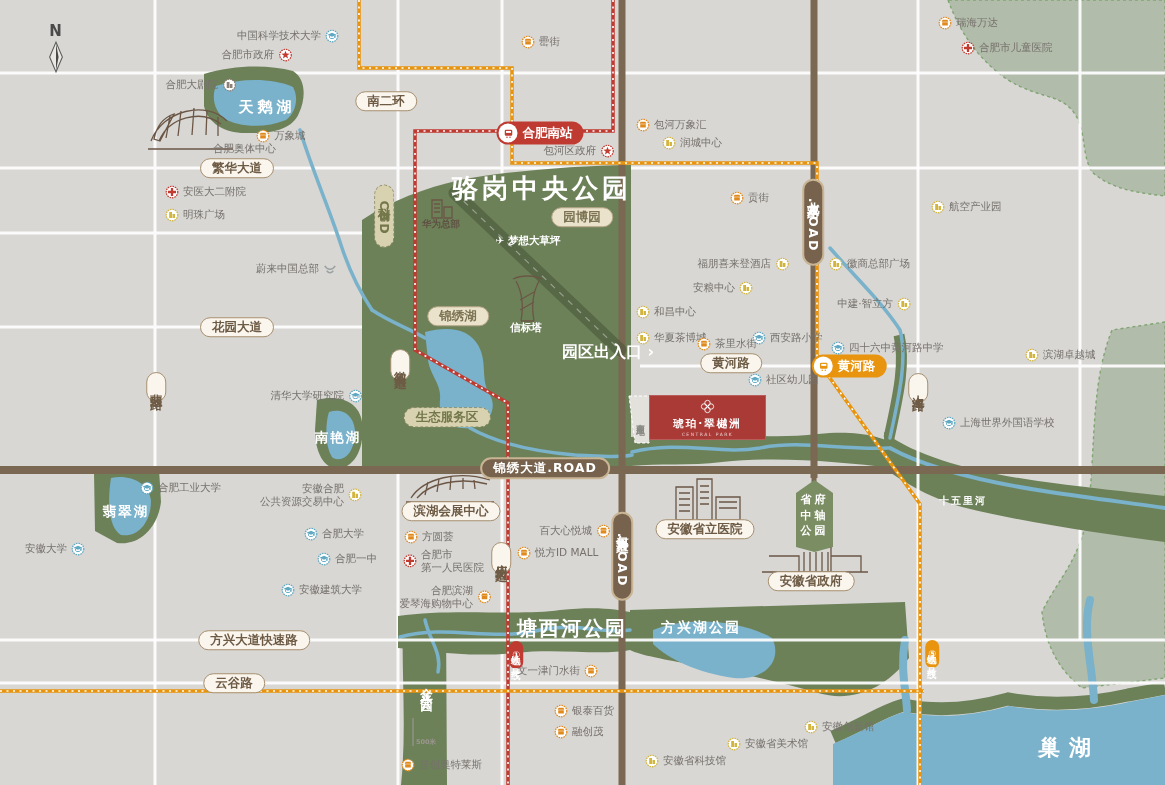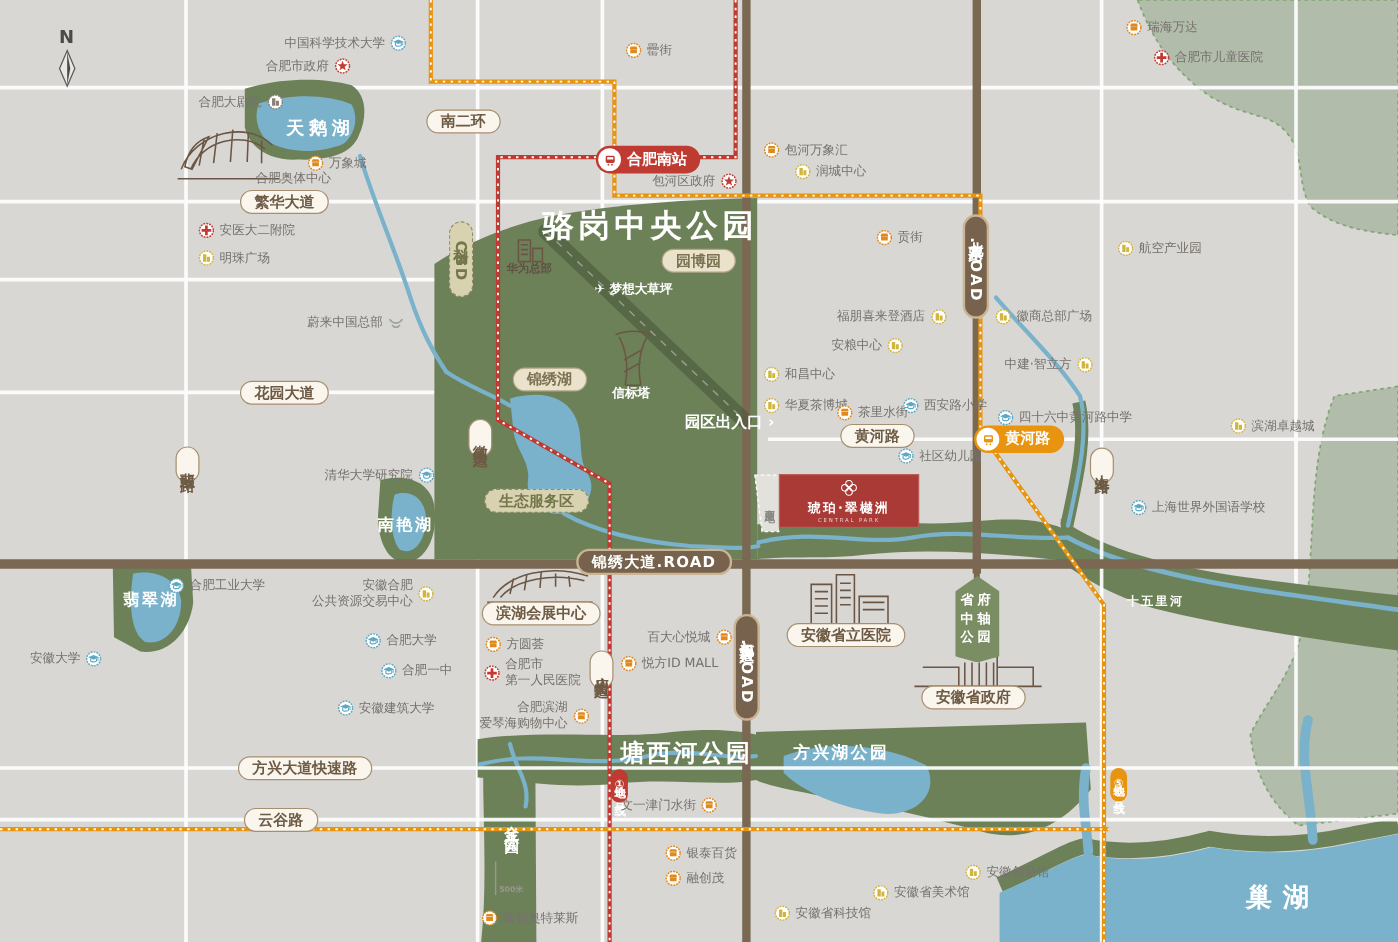--- a/index.html
+++ b/index.html
@@ -238,30 +238,30 @@
           <circle cx="8" cy="11.2" r="2.6"></circle>
             <circle cx="4.8" cy="8" r="2.6"></circle>
           <path d="M6.5,6.5 L9.5,9.5 M9.5,6.5 L6.5,9.5"></path>
         </g>
       </svg>
       <div class="proj-name">琥珀·翠樾洲</div>
       <div class="proj-tag">CENTRAL PARK</div>
     </div>
   <div class="al" style="left: 542px; top: 188px; font-size: 26px; letter-spacing: 4px;">骆岗中央公园</div>
       <div class="al" style="left: 267px; top: 107px; font-size: 15px; letter-spacing: 4px;">天鹅湖</div>
-      <div class="al" style="left: 126px; top: 500px; font-size: 13.5px; letter-spacing: 2px;">翡翠湖</div>
+      <div class="al" style="left: 126px; top: 512px; font-size: 13.5px; letter-spacing: 2px;">翡翠湖</div>
       <div class="al" style="left: 338px; top: 438px; font-size: 13.5px; letter-spacing: 2px;">南艳湖</div>
       <div class="al" style="left: 572px; top: 628px; font-size: 20px; letter-spacing: 2px;">塘西河公园</div>
       <div class="al" style="left: 701px; top: 628px; font-size: 14px; letter-spacing: 2px;">方兴湖公园</div>
       <div class="al" style="left: 963px; top: 501px; font-size: 10px; letter-spacing: 2px;">十五里河</div>
       <div class="al" style="left: 1069px; top: 748px; font-size: 22px; letter-spacing: 9px;">巢湖</div>
       <div class="al al-v" style="left: 426px; top: 686px; font-size: 12.5px;">金斗公园</div>
       <div class="al" style="left: 528px; top: 241px; font-size: 10.5px;">✈ 梦想大草坪</div>
       <div class="al" style="left: 526px; top: 328px; font-size: 10.5px;">信标塔</div>
-      <div class="al" style="left: 608px; top: 352px; font-size: 13px;">园区出入口 ›</div>
+      <div class="al" style="left: 608px; top: 352px; font-size: 16px;">园区出入口 ›</div>
       <div class="al" style="left: 441px; top: 224px; font-size: 9.5px; color: rgb(95, 81, 67);">华为总部</div>
       <div class="al al-v" style="left: 641px; top: 419px; font-size: 8.5px; letter-spacing: 1px; color: rgb(138, 138, 133);">商业用地</div>
       <div class="al" style="left: 426px; top: 742px; font-size: 6.5px; color: rgb(155, 150, 143);">500米</div>
       <div class="pl pl-w" style="left: 386px; top: 73px; margin-top: 28px;">南二环</div>
       <div class="pl pl-w" style="left: 237px; top: 168px;">繁华大道</div>
       <div class="pl pl-w" style="left: 237px; top: 327px;">花园大道</div>
       <div class="pl pl-w" style="left: 731px; top: 363px;">黄河路</div>
       <div class="pl pl-w" style="left: 254px; top: 640px;">方兴大道快速路</div>
       <div class="pl pl-w" style="left: 234px; top: 683px;">云谷路</div>
       <div class="pl pl-k" style="left: 447px; top: 417px;">生态服务区</div>

